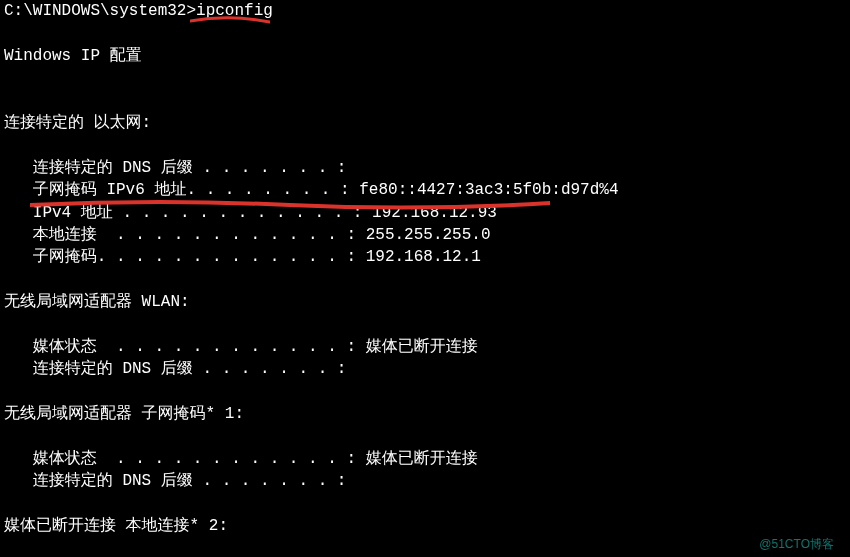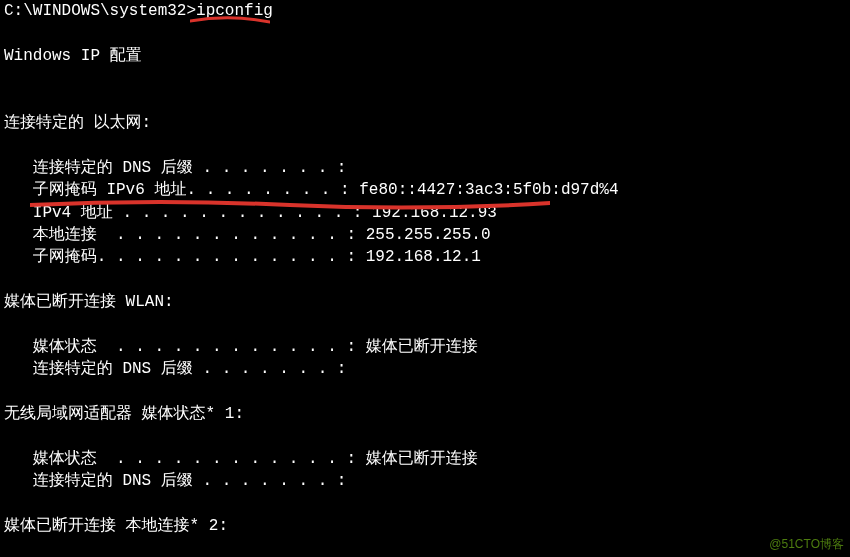--- a/index.html
+++ b/index.html
@@ -30,49 +30,49 @@
   .underline-red-2 {
     position: absolute;
     left: 30px;
     top: 197px;
     width: 520px;
     height: 16px;
     pointer-events: none;
   }
   .watermark {
     position: absolute;
-    right: 6px;
+    right: 16px;
     bottom: 4px;
-    color: #4d7c0f;
+    color: #0f766e;
     font-size: 12px;
     font-family: Arial, sans-serif;
   }
 </style>
 </head>
 <body>
 
 <div class="terminal"><span>C:\WINDOWS\system32&gt;</span><span>ipconfig</span>
 
 <span>Windows IP 配置</span>
 
 
 <span>连接特定的 以太网:</span>
 
    <span>连接特定的 DNS 后缀 </span><span>. . . . . . . :</span> <span></span>
    <span>子网掩码 IPv6 地址</span><span>. . . . . . . . :</span> <span>fe80::4427:3ac3:5f0b:d97d%4</span>
    <span>IPv4 地址 </span><span>. . . . . . . . . . . . :</span> <span>192.168.12.93</span>
    <span>本地连接  </span><span>. . . . . . . . . . . . :</span> <span>255.255.255.0</span>
    <span>子网掩码</span><span>. . . . . . . . . . . . . :</span> <span>192.168.12.1</span>
 
-<span>媒体已断开连接 WLAN:</span>
+<span>无线局域网适配器 WLAN:</span>
 
    <span>媒体状态  </span><span>. . . . . . . . . . . . :</span> <span>媒体已断开连接</span>
    <span>连接特定的 DNS 后缀 </span><span>. . . . . . . :</span> <span></span>
 
-<span>无线局域网适配器 媒体状态* 1:</span>
+<span>无线局域网适配器 子网掩码* 1:</span>
 
    <span>媒体状态  </span><span>. . . . . . . . . . . . :</span> <span>媒体已断开连接</span>
    <span>连接特定的 DNS 后缀 </span><span>. . . . . . . :</span> <span></span>
 
 <span>媒体已断开连接 本地连接* 2:</span>
 
     
     <span></span></div>
 
 <svg class="underline-red-1" viewBox="0 0 80 14">

